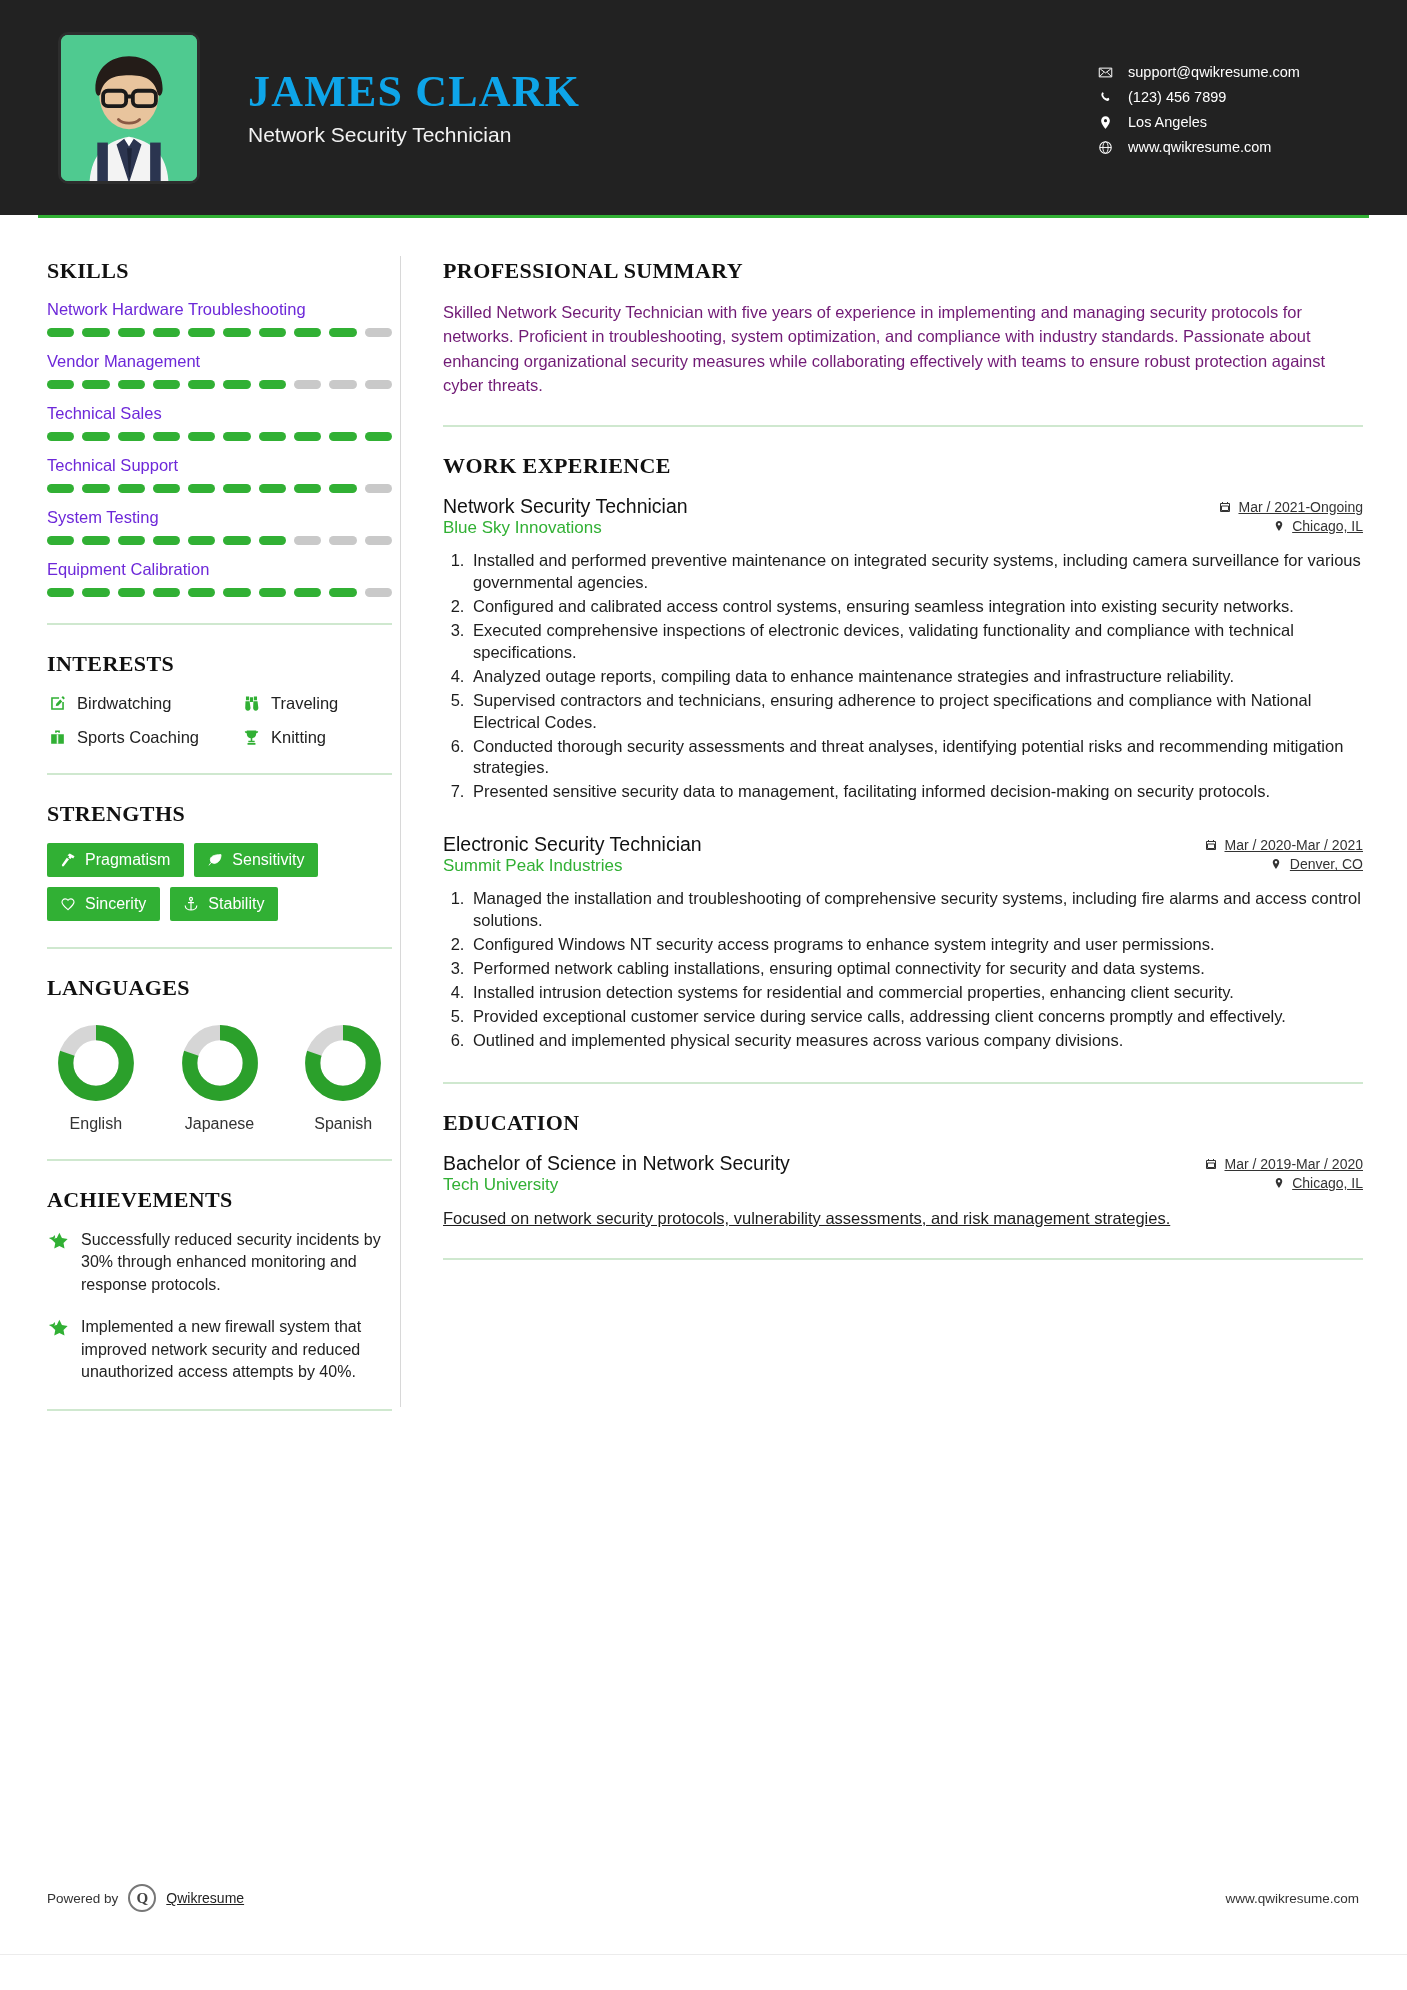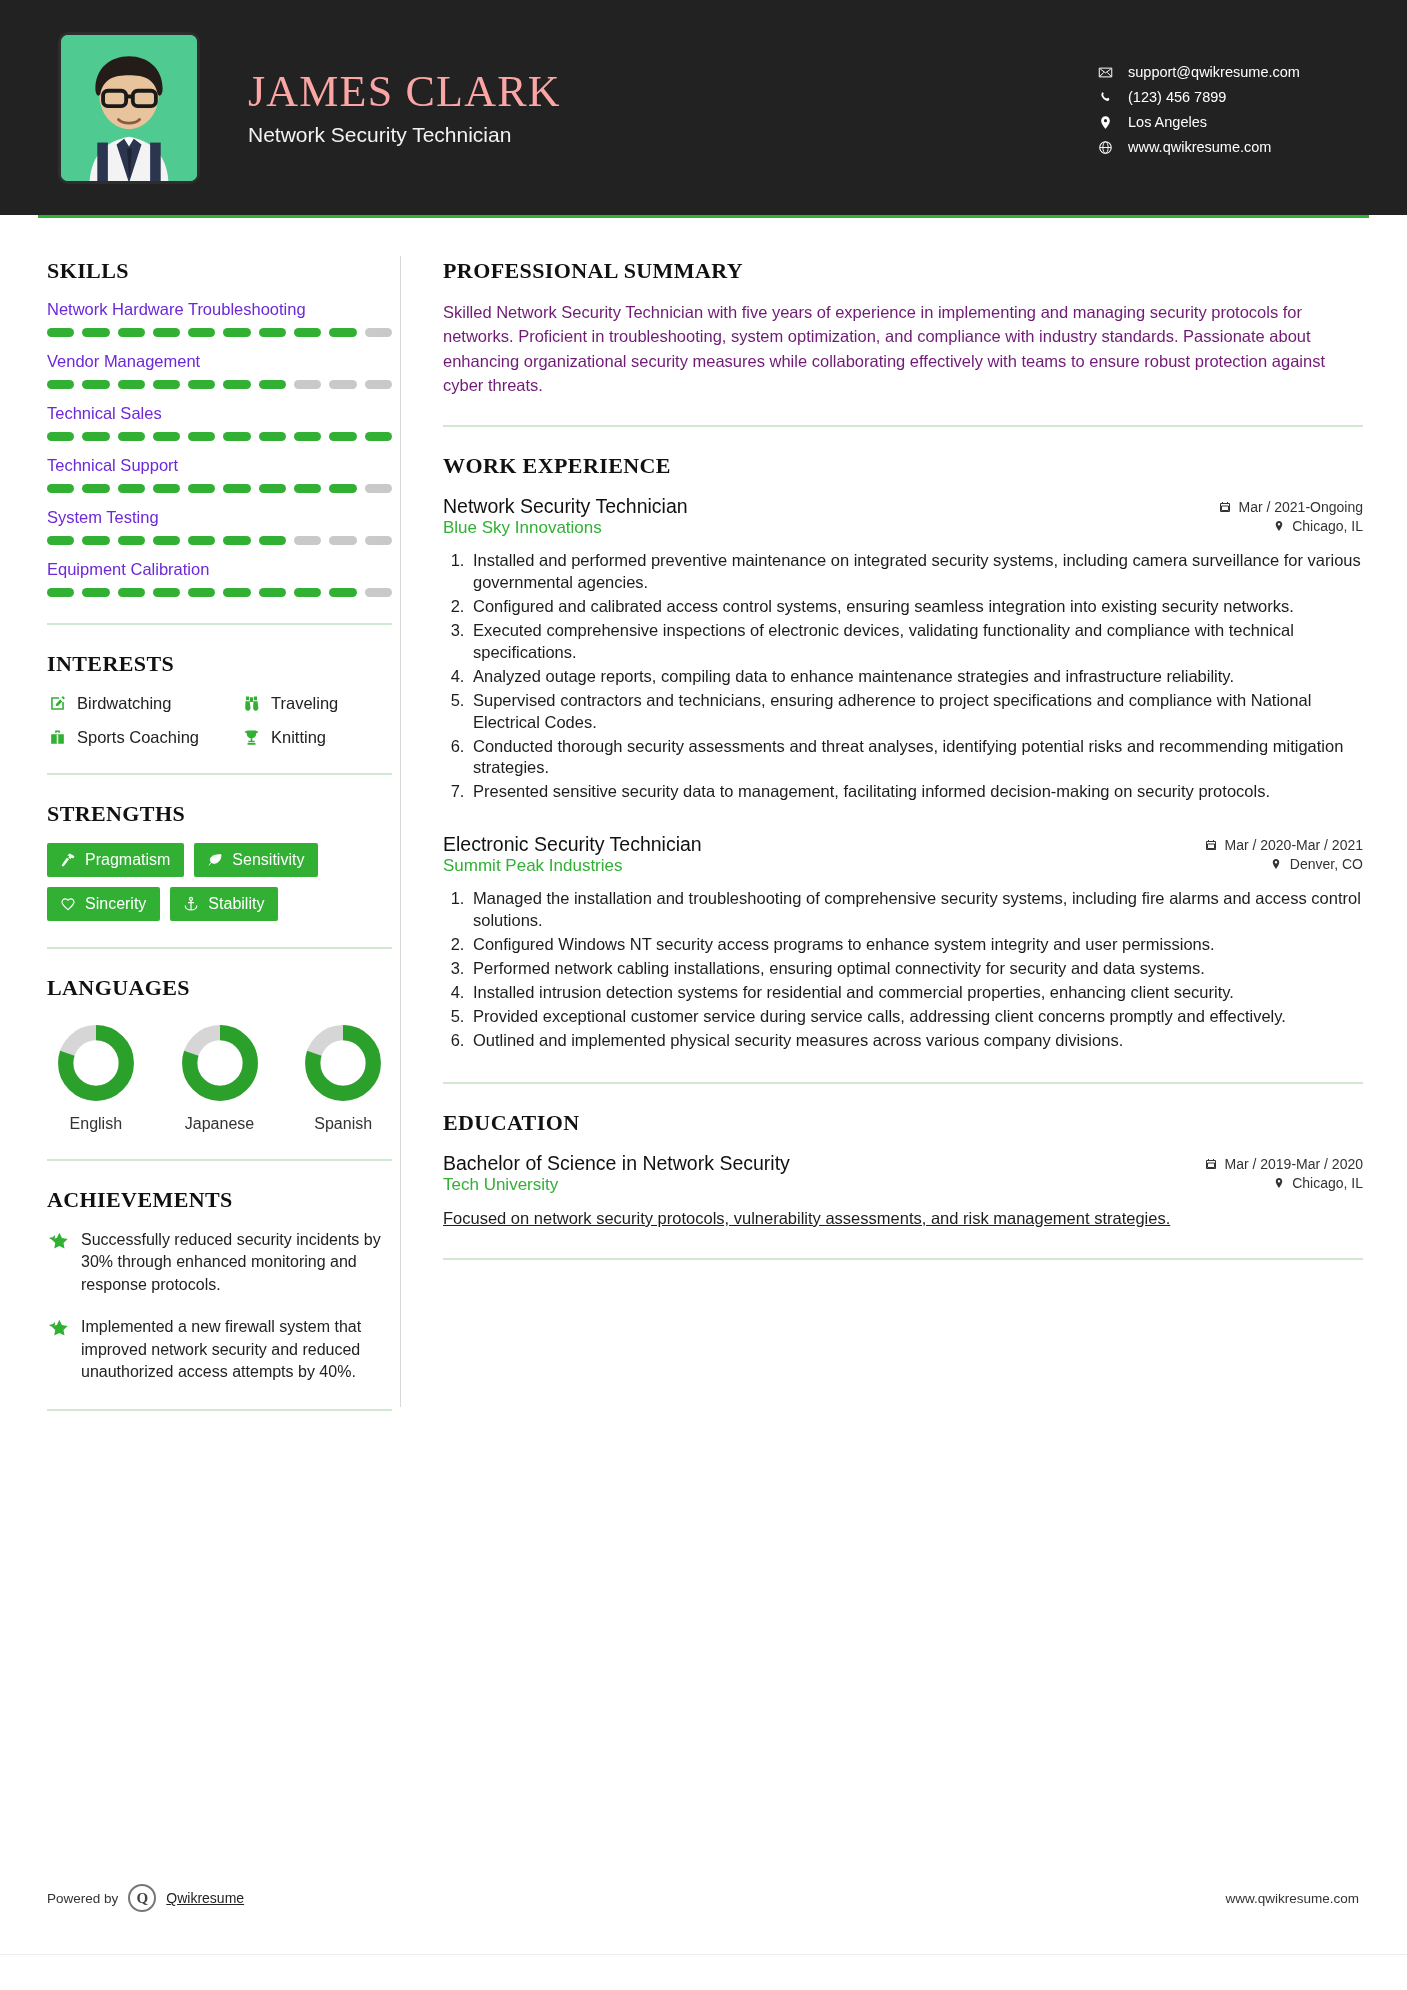--- a/index.html
+++ b/index.html
@@ -27,24 +27,24 @@
     background: linear-gradient(#54cf94,#4cc68c);
     overflow: hidden;
     position: relative;
     flex: 0 0 auto;
     border: 3px solid #2d2d2d;
   }
   .photo svg { display:block; width:100%; height:100%; }
   .name-block { margin-left: 48px; flex: 0 0 auto; }
   .name {
     font-family: "Liberation Serif", serif;
-    font-weight: normal;
+    font-weight: bold;
     font-size: 44px;
     letter-spacing: 1.2px;
-    color: #fca5a5;
+    color: #0ea5e9;
     line-height: 1.1;
   }
   .role {
     font-size: 21px;
     color: #f2f2f2;
     margin-top: 6px;
     font-weight: 400;
   }
   .contact {
     margin-left: auto;
@@ -170,21 +170,21 @@
   .ach .sico { flex: 0 0 22px; width:22px; height:22px; padding-top:2px; display:inline-flex;}
   .ach .sico svg { width: 22px; height: 22px; fill: #31b034; }
   .ach-text { font-size: 16px; line-height: 1.4; color: #222; }
 
   
   .summary { font-size: 16.5px; line-height: 1.47; color: #701a75; }
   .job-head {
     display: flex; justify-content: space-between; align-items: baseline;
   }
   .job-title { font-size: 19.5px; color: #111; font-weight: 400; }
-  .job-meta { font-size: 14px; color: #333; display:flex; align-items:center; gap:7px; white-space: nowrap;}
+  .job-meta { font-size: 14px; color: #333; display:flex; align-items:center; gap:7px; white-space: nowrap; text-decoration: underline;}
   .job-meta .mico { width:13px; height:13px; display:inline-flex; align-items:center; justify-content:center;}
   .job-meta .mico svg { width:12px; height:12px; fill:#333; }
   .job-sub {
     display: flex; justify-content: space-between; align-items: flex-start;
     margin-top: 0;
   }
   .company { font-size: 17px; color: #31b034; }
   ol.bullets {
     margin: 12px 0 0 0;
     padding-left: 26px;

